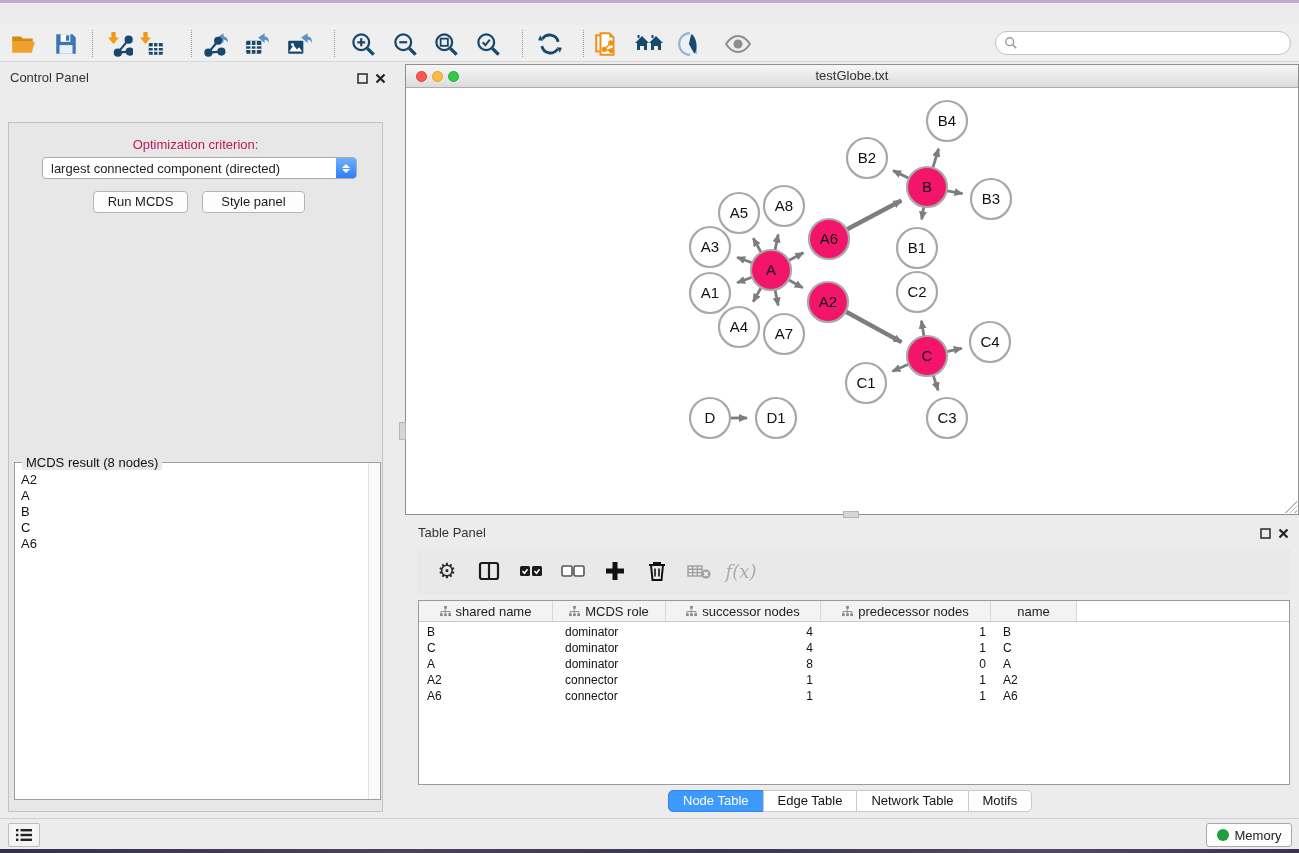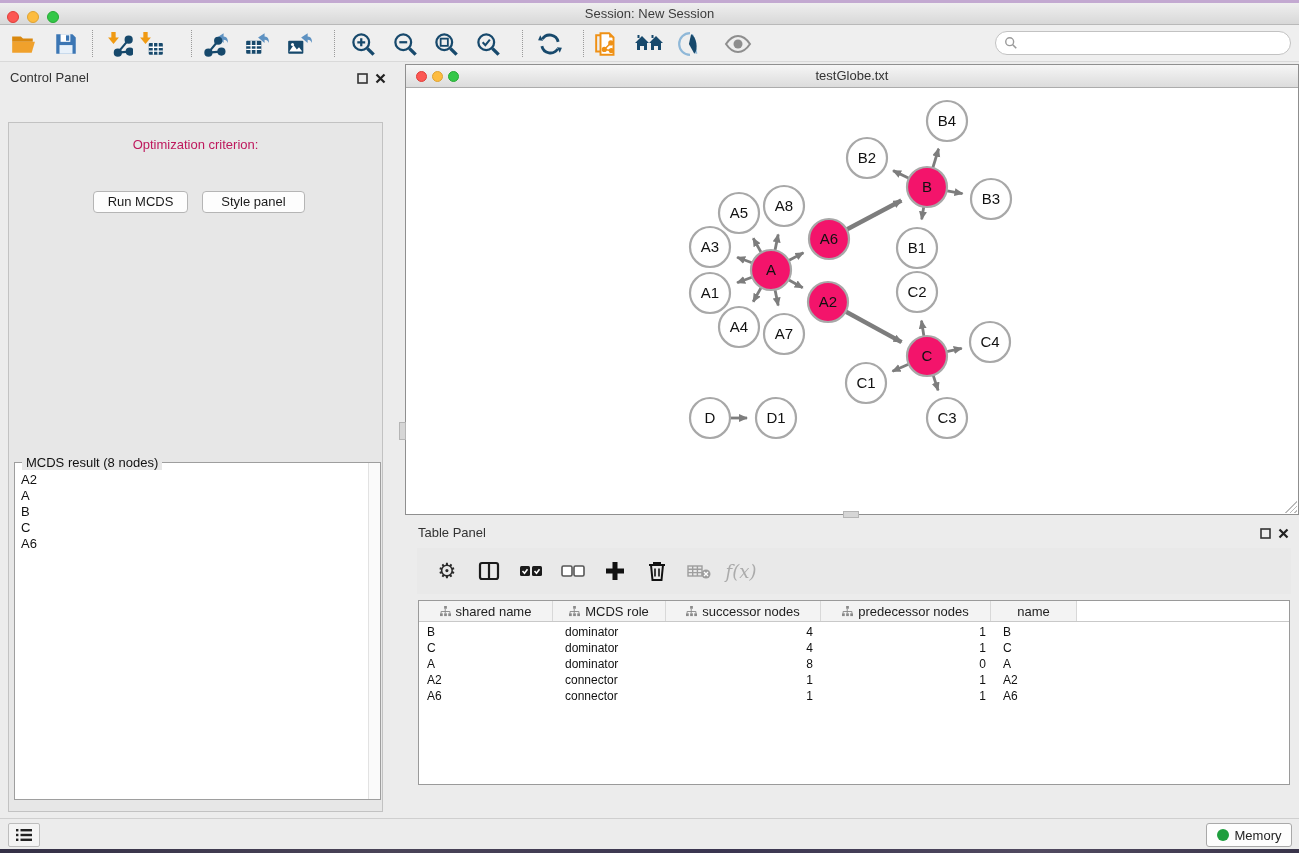--- a/index.html
+++ b/index.html
@@ -125,26 +125,20 @@
   #memory-dot { width:12px; height:12px; border-radius:50%; background:#1E9E3E; }
 </style>
 </head>
 <body>
 
 <div id="screen">
 
   <div class="abs" id="wallpaper-top"></div>
   <div class="abs" id="wallpaper-bottom"></div>
 
-  <div class="abs" id="titlebar">
-    <div class="abs light red" style="left:7px"></div>
-    <div class="abs light yellow" style="left:27px"></div>
-    <div class="abs light green" style="left:47px"></div>
-    <span>Session: New Session</span>
-  </div>
 
   <div class="abs" id="toolbar">
     <span class="tbtn" style="left:8px">
       <svg width="26" height="26" viewBox="0 0 24 24">
           <path d="M2 5h8l2 2h9v3H2z" fill="#D9880F"></path>
           <path d="M2 10h21l-3 10H2z" fill="#F0A12C"></path>
         </svg>
       </span>
     <span class="tbtn" style="left:51px">
       <svg width="26" height="26" viewBox="0 0 24 24">
@@ -301,20 +295,27 @@
       </svg></span>
   <span class="mini-ico" style="left:375px">
     <svg width="11" height="11" viewBox="0 0 11 11">
         <path d="M1.5 1.5l8 8M9.5 1.5l-8 8" stroke="#222" stroke-width="2.2"></path>
       </svg></span>
 
 
   <div class="abs" id="cp-box"></div>
   <div class="abs" id="opt-label">Optimization criterion:</div>
 
+  <div class="abs" id="criterion-select">
+    <span class="val">largest connected component (directed)</span>
+    <span class="stepper">
+        <span class="chev up"></span>
+        <span class="chev down"></span>
+      </span>
+  </div>
 
   <div class="abs push" id="run-btn">Run MCDS</div>
   <div class="abs push" id="close-btn">Style panel</div>
 
   <div class="abs" id="result-box"></div>
   <div class="abs" id="result-legend">MCDS result (8 nodes)</div>
   <div class="abs" id="result-list">
       <div>A2</div>
       <div>A</div>
       <div>B</div>
@@ -563,20 +564,26 @@
           <div class="td c0">A6</div>
           <div class="td c1">connector</div>
           <div class="td c2">1</div>
           <div class="td c3">1</div>
           <div class="td c4">A6</div>
           <div></div>
         </div>
       </div>
   </div>
 
+  <div class="abs" id="bottom-tabs">
+    <div class="seg2 active">Node Table</div>
+    <div class="seg2">Edge Table</div>
+    <div class="seg2">Network Table</div>
+    <div class="seg2">Motifs</div>
+  </div>
 
   <div class="abs" id="status-bar">
     <div id="list-btn">
       <svg width="16" height="14" viewBox="0 0 16 14">
           <g fill="#222">
             <rect x="0" y="1" width="2.4" height="2.4"></rect>
             <rect x="0" y="5.8" width="2.4" height="2.4"></rect>
             <rect x="0" y="10.6" width="2.4" height="2.4"></rect>
             <rect x="4.5" y="1" width="11.5" height="2.4"></rect>
             <rect x="4.5" y="5.8" width="11.5" height="2.4"></rect>

